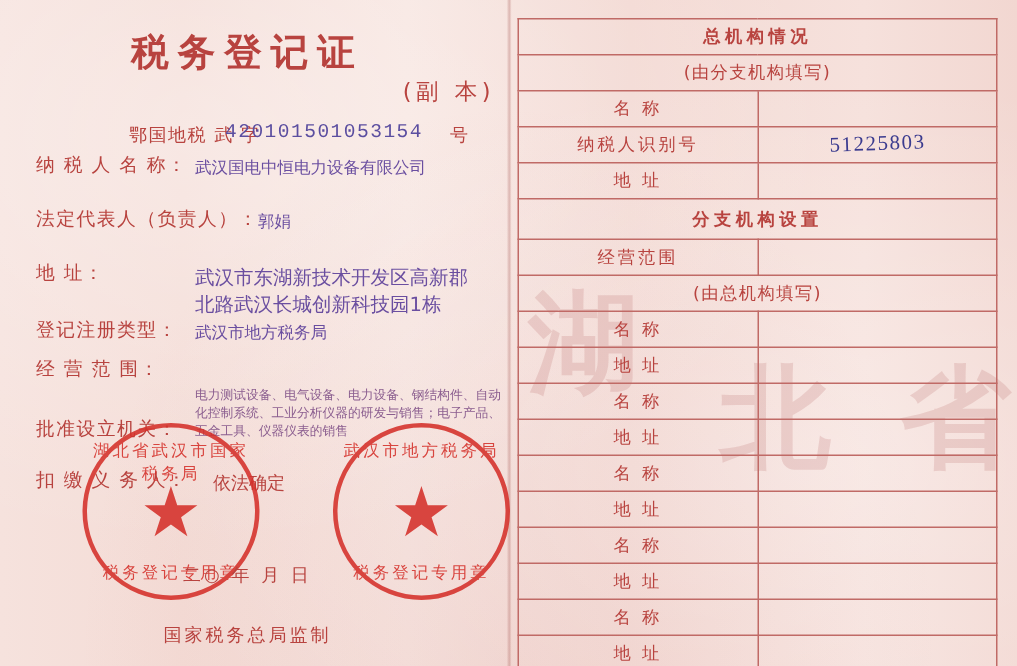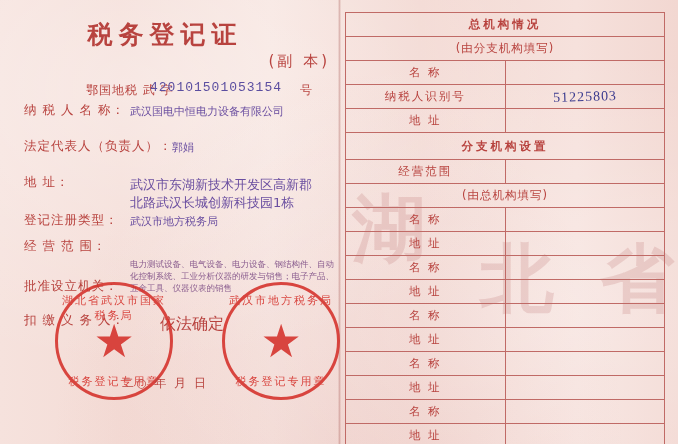--- a/index.html
+++ b/index.html
@@ -158,36 +158,37 @@
       <span class="val smalltxt" style="left:106px;top:0px;width:210px;display:block;margin-top:20px;">电力测试设备、电气设备、电力设备、钢结构件、自动化控制系统、工业分析仪器的研发与销售；电子产品、五金工具、仪器仪表的销售</span>
     </div>
 
     <div class="row" style="top:278px;">
       <span class="lbl">批准设立机关：</span>
       <span class="val" style="left:106px;top:2px;"></span>
     </div>
 
     <div class="row" style="top:312px;">
       <span class="lbl">扣 缴 义 务 人：</span>
-      <span class="val" style="left:136px;top:2px;font-size:16px;color:#b8433f;">依法确定</span>
+      <span class="val" style="left:118px;top:2px;font-size:12px;color:#b8433f;">依法确定</span>
     </div>
 
     <div class="seal" id="seal1">
       <div class="sealArcTop" style="top:8px;">湖北省武汉市国家税务局</div>
       <div class="star">★</div>
       <div class="sealArcBottom" style="bottom:8px;">税务登记专用章</div>
     </div>
 
     <div class="seal" id="seal2">
       <div class="sealArcTop" style="top:8px;">武汉市地方税务局</div>
       <div class="star">★</div>
       <div class="sealArcBottom" style="bottom:8px;">税务登记专用章</div>
     </div>
 
     <div class="datLine">二○  年  月  日</div>
+    <div class="footer">国家税务总局监制</div>
   </div>
 
   <div class="wm" style="left:352px;top:180px;">湖</div>
   <div class="wm" style="left:480px;top:230px;">北</div>
   <div class="wm" style="left:600px;top:230px;">省</div>
 
   <div class="right">
     <table class="grid">
       <tbody>
           <tr>

